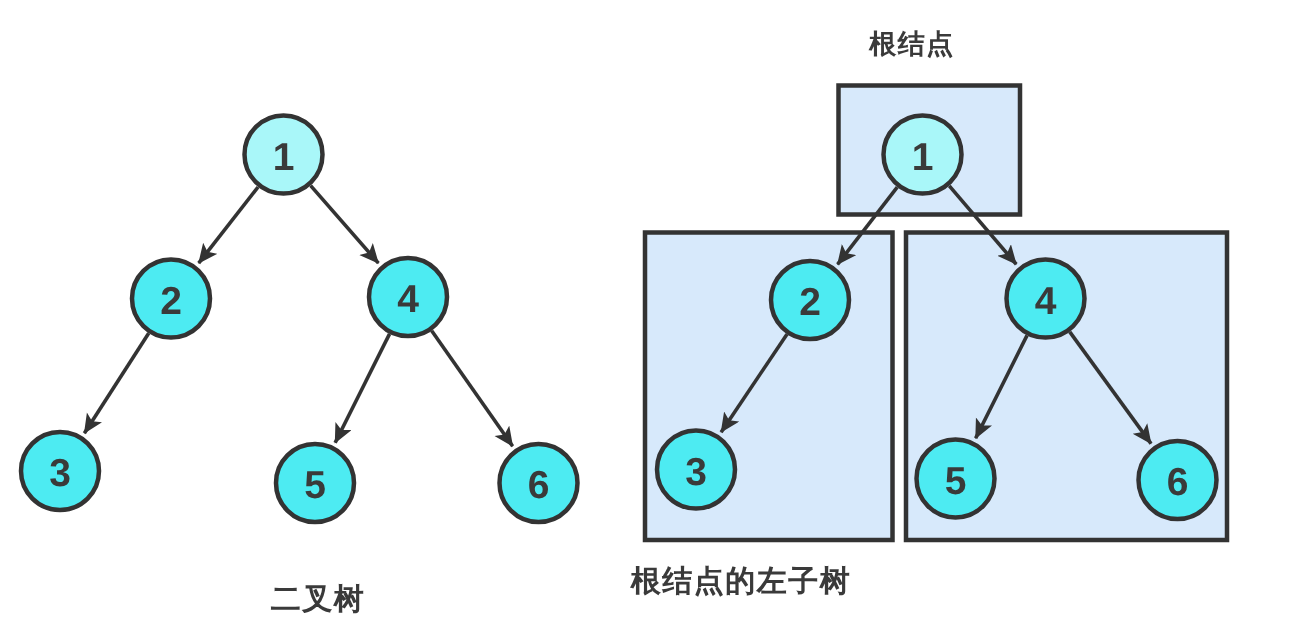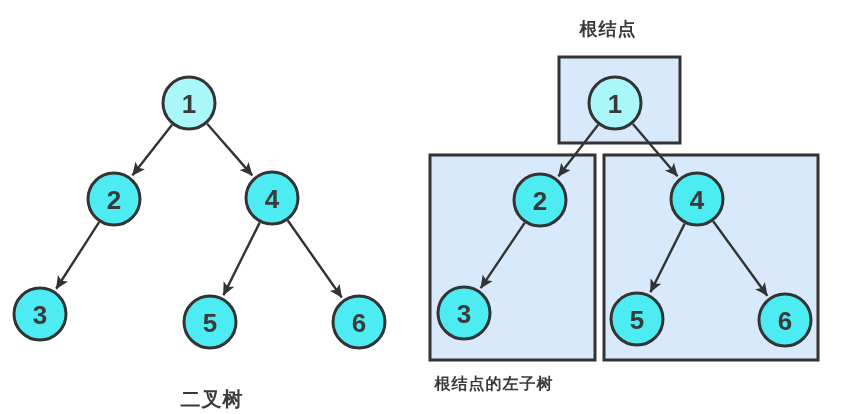--- a/index.html
+++ b/index.html
@@ -24,21 +24,21 @@
   .lbl {
     position: absolute;
     transform: translateX(-50%);
     font-weight: bold;
     color: #3a3a3a;
     white-space: nowrap;
     font-size: 19px;
     letter-spacing: 1px;
   }
   .root-lbl     { left: 608px; top: 17px; font-size: 18px; }
-  .left-sub-lbl { left: 494px; top: 374px; font-size: 16px; }
+  .left-sub-lbl { left: 494px; top: 374px; font-size: 20px; }
   .right-sub-lbl{ left: 698px; top: 374px; font-size: 18px; }
   .main-caption { left: 212px; top: 386px; font-size: 20px; }
 </style>
 </head>
 <body>
 
 <div class="canvas">
   <svg id="tree-svg" width="861" height="414" viewBox="0 0 861 414">
       <defs>
         <marker id="arrowhead" markerUnits="userSpaceOnUse" markerWidth="16" markerHeight="14" refX="12.5" refY="6" orient="auto">

